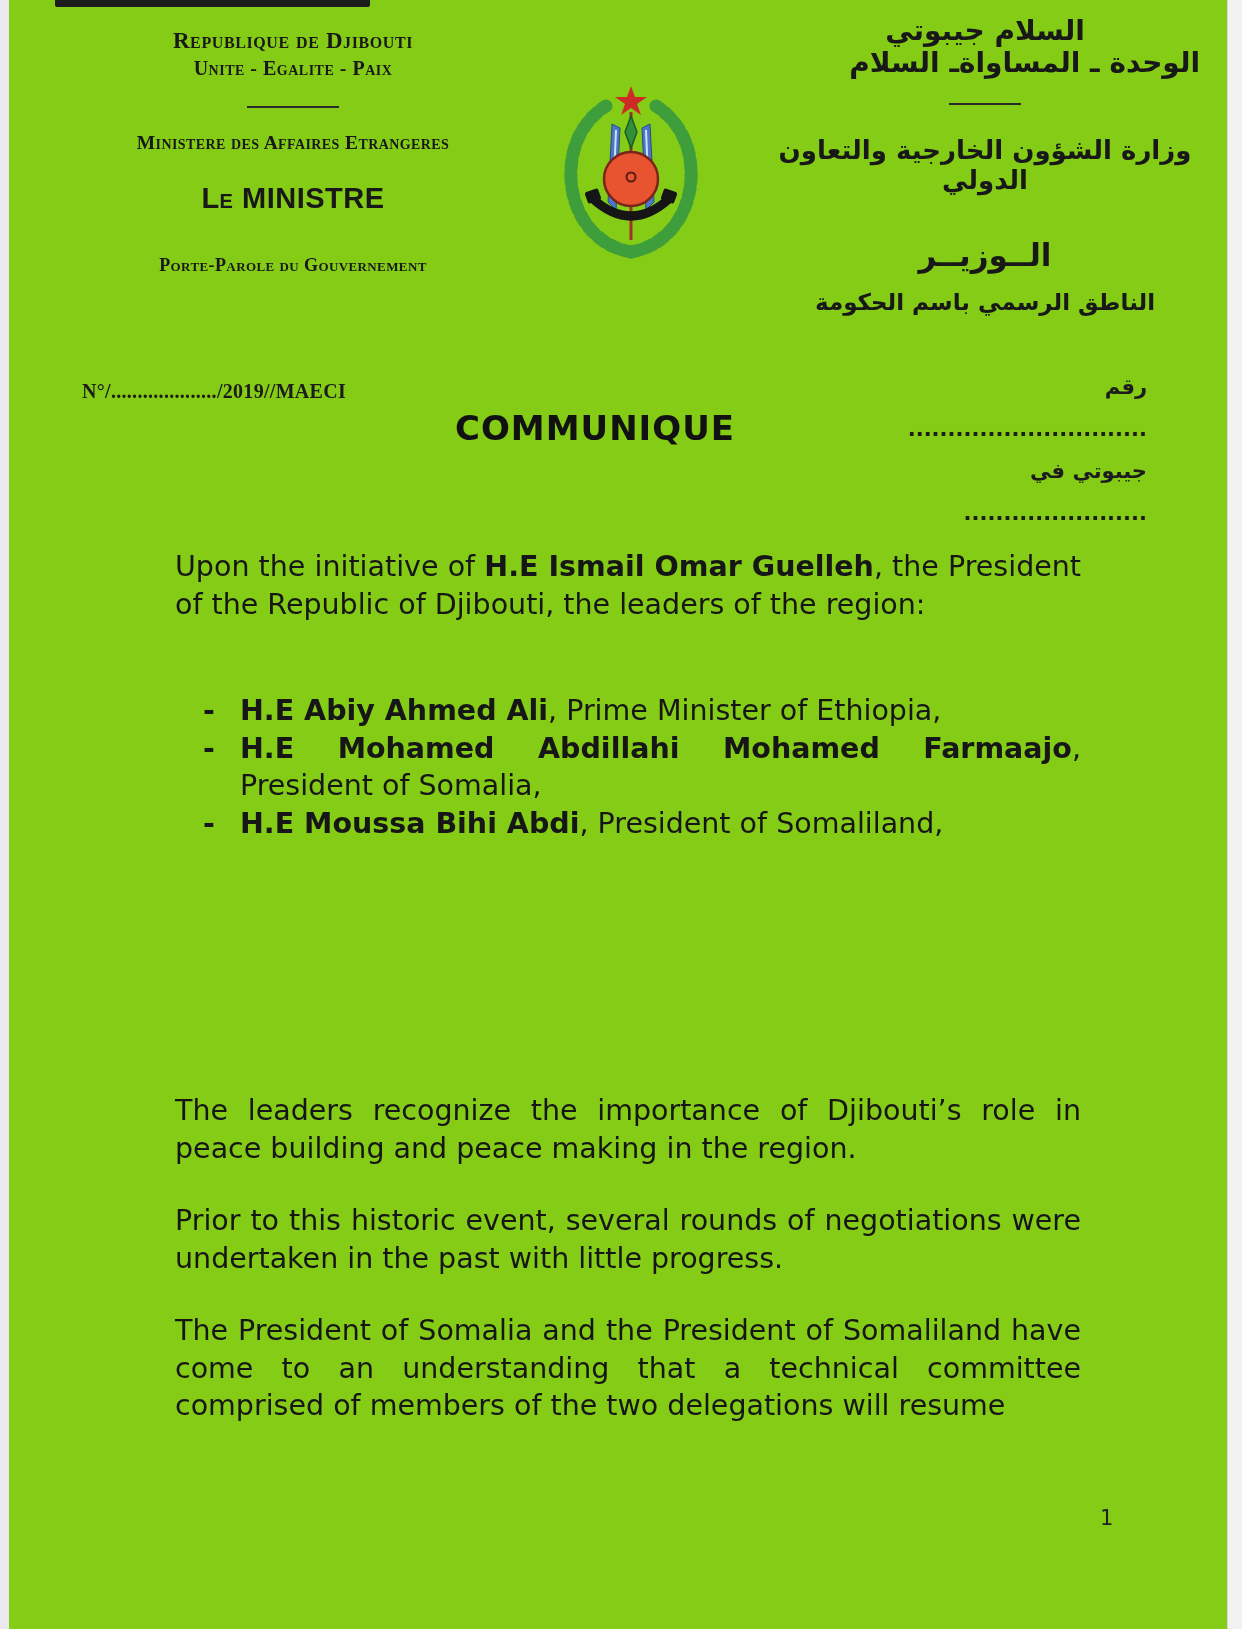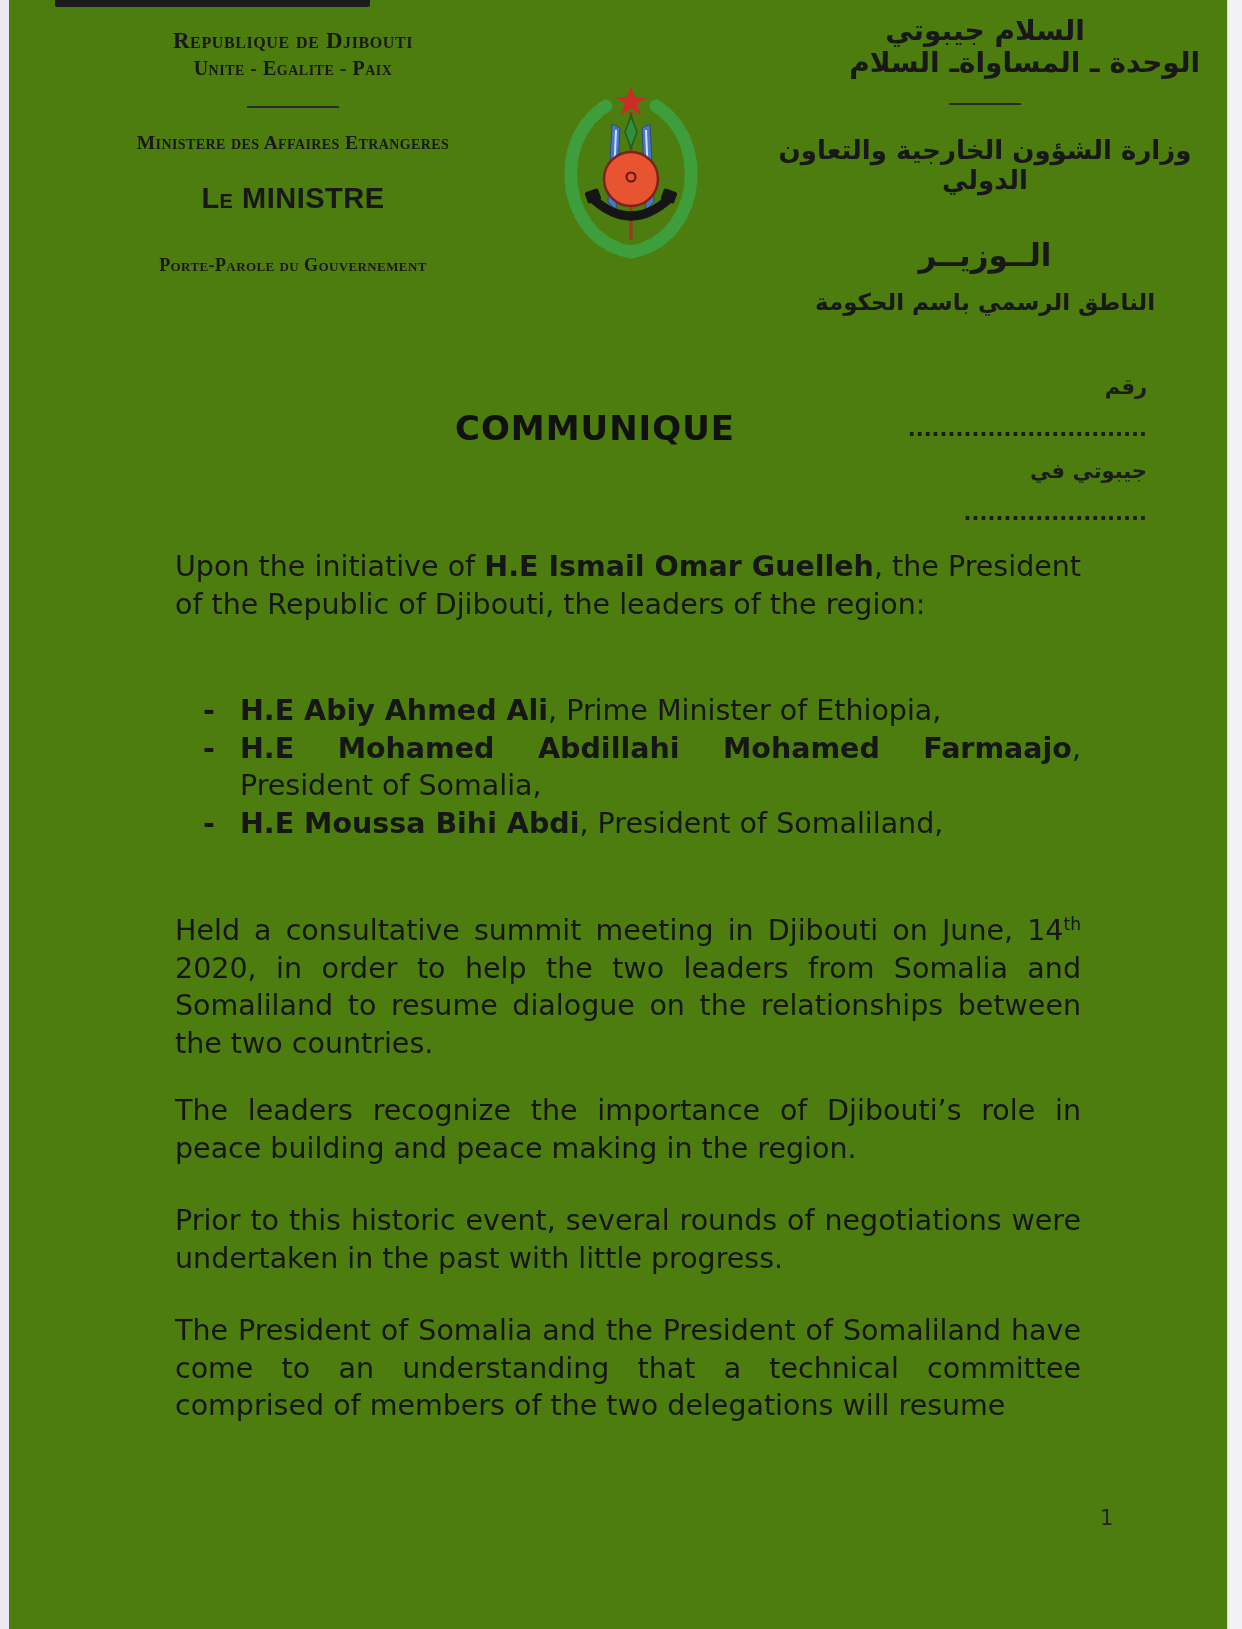--- a/index.html
+++ b/index.html
@@ -1,17 +1,17 @@
 <!DOCTYPE html>
 <html><head>
 <meta charset="utf-8">
 <style>
   html,body{margin:0;padding:0;}
   body{background:#ffffff;font-family:"DejaVu Sans",sans-serif;}
-  .page{position:relative;width:1242px;height:1629px;background:#4d7c0f;overflow:hidden;color:#1b1b1b;}
+  .page{position:relative;width:1242px;height:1629px;background:#84cc16;overflow:hidden;color:#1b1b1b;}
 
   
   .edge-left{position:absolute;left:0;top:0;width:9px;height:1629px;background:#e9e9ee;}
   .edge-right{position:absolute;right:0;top:0;width:14px;height:1629px;background:#f2f2f5;border-left:1px solid #d8d8dd;}
   .scan-top-bar{position:absolute;left:55px;top:0;width:315px;height:7px;background:#1c1c1c;border-radius:0 0 2px 2px;}
 
   
   .hdr-left{position:absolute;left:78px;top:28px;width:430px;text-align:center;
             font-family:"Liberation Serif",serif;font-weight:bold;color:#181818;}
   .sc{font-variant:small-caps;}
@@ -97,20 +97,21 @@
   <div class="hdr-right ar">
     <div class="ar-country">السلام جيبوتي</div>
     <div class="ar-motto">الوحدة ـ المساواةـ السلام</div>
     <hr class="ar-rule">
     <div class="ar-ministry">وزارة الشؤون الخارجية والتعاون الدولي</div>
     <div class="ar-minister">الــوزيــر</div>
     <div class="ar-spokes">الناطق الرسمي باسم الحكومة</div>
   </div>
 
   <div class="ref-left">
+    <div class="sc">N°/..................../2019//MAECI</div>
   </div>
 
   <div class="ref-title">COMMUNIQUE</div>
 
   <div class="ref-right ar">
     <div>
       <span>رقم</span>
       <span class="dots">..............................</span>
     </div>
     <div>
@@ -131,23 +132,20 @@
     <div class="item">
       <span class="marker">-</span>
       <span class="b">H.E Mohamed Abdillahi Mohamed Farmaajo</span><span>, President of Somalia,</span>
     </div>
     <div class="item">
       <span class="marker">-</span>
       <span class="b">H.E Moussa Bihi Abdi</span><span>, President of Somaliland,</span>
     </div>
   </div>
 
-  <div class="bodytext" style="top:912px;">
-    <span>Held a consultative summit meeting in Djibouti on June, 14</span><span class="sup">th</span><span> 2020, in order to help the two leaders from Somalia and Somaliland to resume dialogue on the relationships between the two countries.</span>
-  </div>
 
   <div class="bodytext" style="top:1092px;">The leaders recognize the importance of Djibouti’s role in peace building and peace making in the region.</div>
 
   <div class="bodytext" style="top:1202px;">Prior to this historic event, several rounds of negotiations were undertaken in the past with little progress.</div>
 
   <div class="bodytext" style="top:1312px;">The President of Somalia and the President of Somaliland have come to an understanding that a technical committee comprised of members of the two delegations will resume</div>
 
   <div class="page-num">1</div>
 
 </div>

